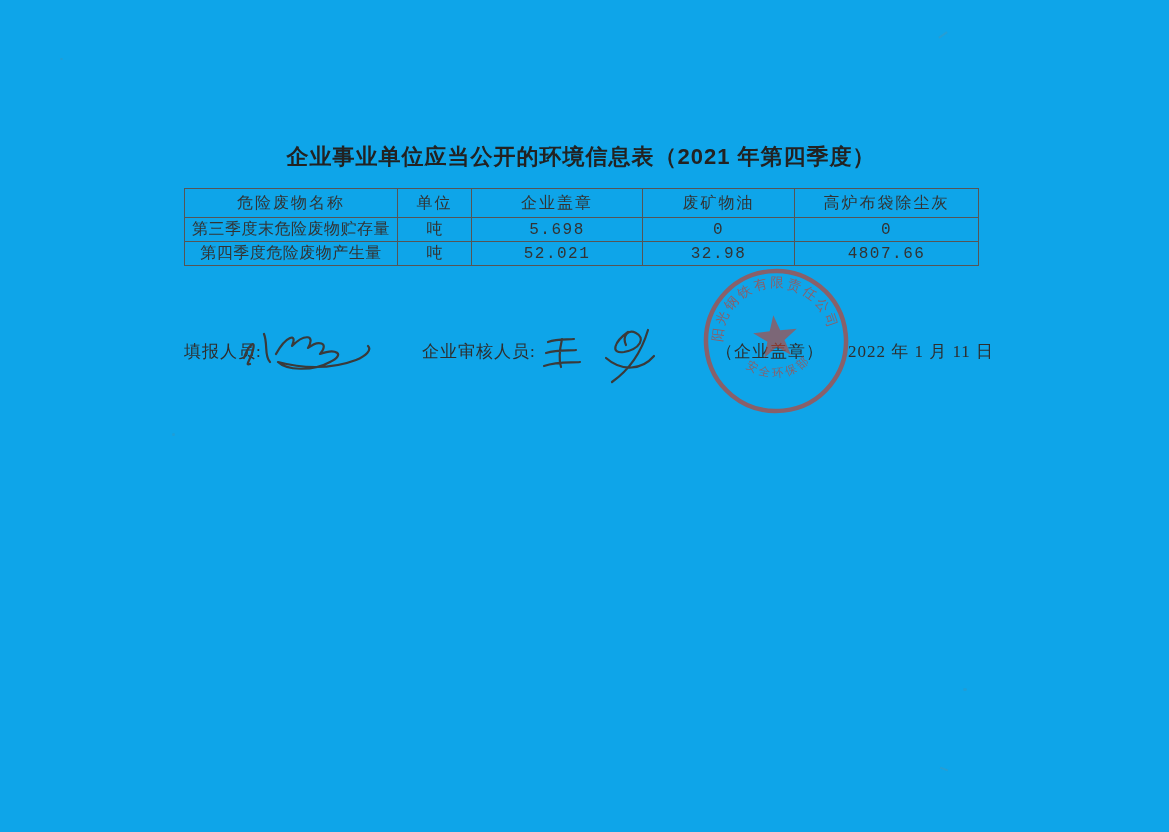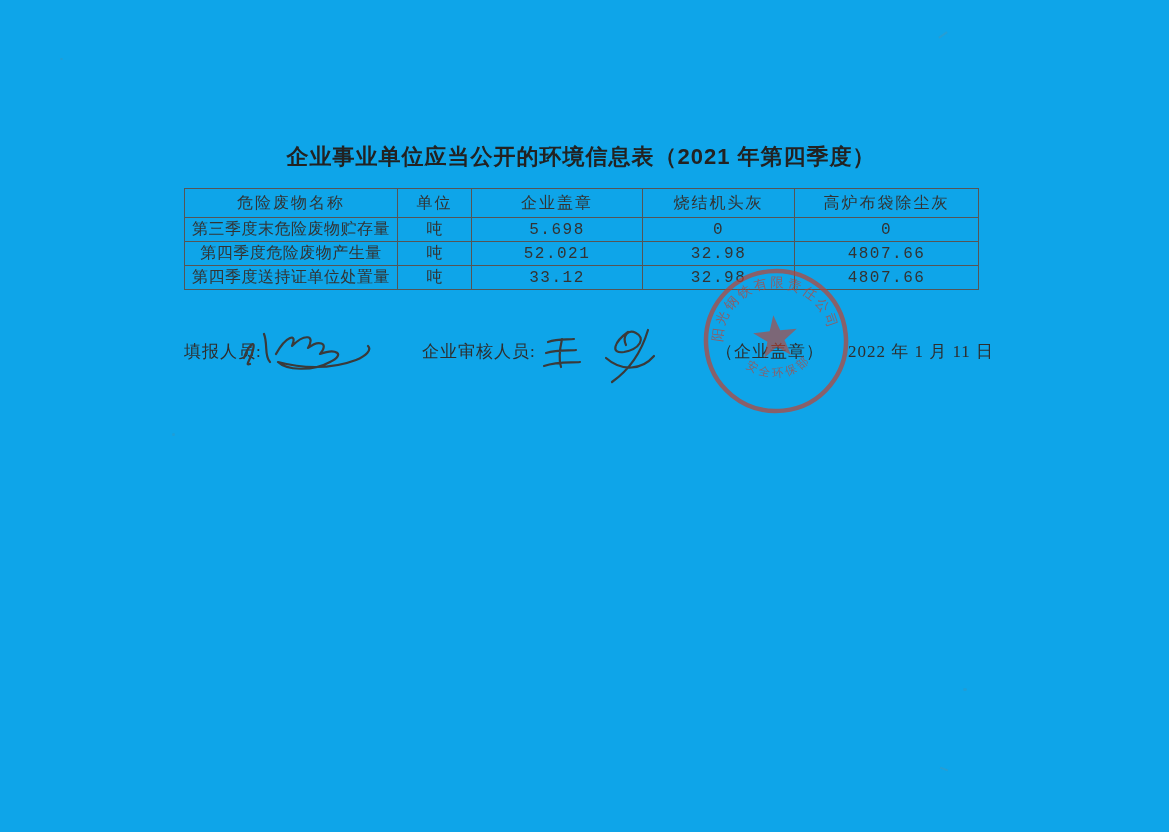--- a/index.html
+++ b/index.html
@@ -84,43 +84,36 @@
         <col style="width:74px">
         <col style="width:171px">
         <col style="width:152px">
         <col style="width:184px">
     </colgroup>
     <thead>
       <tr>
         <th>危险废物名称</th>
         <th>单位</th>
         <th>企业盖章</th>
-        <th>烧结机头灰</th>
+        <th>废矿物油</th>
         <th>高炉布袋除尘灰</th>
       </tr>
     </thead>
     <tbody>
       <tr>
         <td class="rowlabel">第三季度末危险废物贮存量</td>
         <td>吨</td>
         <td class="num">5.698</td>
         <td class="num">0</td>
         <td class="num">0</td>
       </tr>
       <tr>
         <td class="rowlabel">第四季度危险废物产生量</td>
         <td>吨</td>
         <td class="num">52.021</td>
-        <td class="num">32.98</td>
-        <td class="num">4807.66</td>
-      </tr>
-      <tr>
-        <td class="rowlabel">第四季度送持证单位处置量</td>
-        <td>吨</td>
-        <td class="num">33.12</td>
         <td class="num">32.98</td>
         <td class="num">4807.66</td>
       </tr>
     </tbody>
   </table>
 
   <div class="footer-line">
     <span class="lbl lbl-filler">填报人员:</span>
 
     <svg class="sig sig-1" width="150" height="64" viewBox="0 0 150 64">

